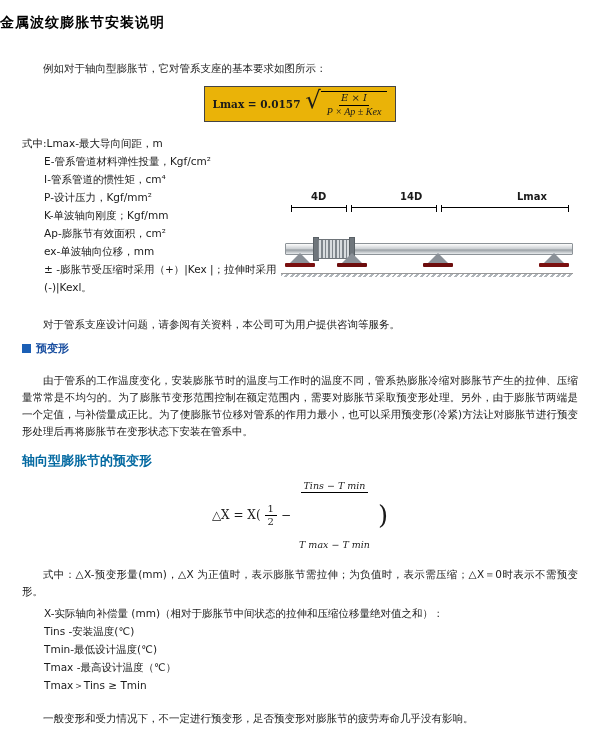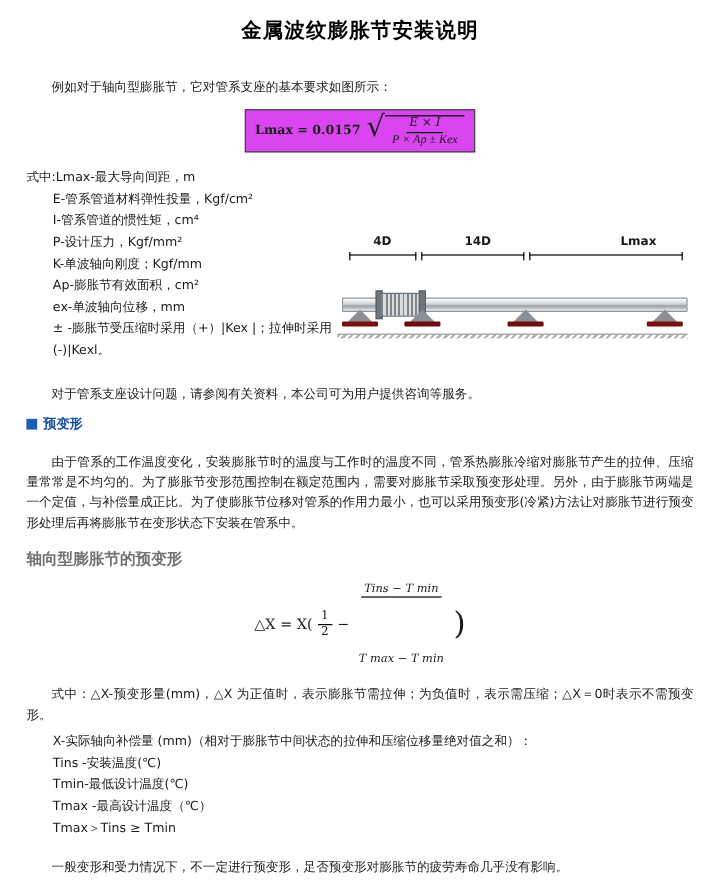--- a/index.html
+++ b/index.html
@@ -12,22 +12,22 @@
     position:relative;
     overflow:hidden;
   }
   .page{
     width:600px;height:737px;
     padding:0;
     box-sizing:border-box;
     position:relative;
   }
   h1.title{
-    text-align:center;
-    font-size:17px;
+    text-align:left;
+    font-size:14px;
     font-weight:bold;
     margin:14px 0 28px 0;
     letter-spacing:1px;
     color:#000;
   }
   .content{padding:0 22px;}
   p{margin:16px 0 4px 0;line-height:1.62;text-align:justify;}
   .indent{text-indent:2em;}
   .sec-head{
     font-weight:bold;
@@ -64,21 +64,21 @@
     justify-content:center;
     margin:9px 0 8px 0;
   }
   .formula{
     border:1px solid #444;
     padding:3px 8px 3px 8px;
     display:inline-flex;
     align-items:center;
     font-family:"DejaVu Serif","Liberation Serif",serif;
     font-size:11px;
-    background:#d946ef;
+    background:#eab308;
   }
   .fml-lhs{font-weight:bold;font-size:10.5px;margin-right:3px;}
   .sqrt{
     display:inline-flex;
     align-items:stretch;
     margin-left:2px;
   }
   .sqrt .radsym{
     font-size:24px;
     line-height:20px;
@@ -175,21 +175,21 @@
   }
   .half .n{border-bottom:1px solid #000;padding:0 3px;}
   .half .d{padding:0 3px;}
   .bigfrac{
     display:inline-flex;flex-direction:column;align-items:center;
     font-size:9.5px;line-height:1.2;font-style:italic;margin:0 3px;
   }
   .bigfrac .n{border-bottom:1px solid #000;padding:0 3px;}
   .bigfrac .d{padding:0 3px;margin-top:46px;}
   .sub-head{
-    color:#737373;
+    color:#0369a1;
     font-weight:bold;
     font-size:13px;
     margin:12px 0 2px 0;
   }
 </style>
 </head>
 <body>
 
 <div class="page">
 
@@ -221,21 +221,21 @@
         <div class="def-rest">P-设计压力，Kgf/mm²</div>
         <div class="def-rest">K-单波轴向刚度；Kgf/mm</div>
         <div class="def-rest">Ap-膨胀节有效面积，cm²</div>
         <div class="def-rest">ex-单波轴向位移，mm</div>
         <div class="def-rest">± -膨胀节受压缩时采用（+）|Kex |；拉伸时采用(-)|Kexl。</div>
       </div>
 
       <div class="diagram-wrap">
 
         <div style="position:absolute;left:34px;top:0;font-size:10px;font-weight:bold;">4D</div>
-        <div style="position:absolute;left:110px;top:0;font-size:10px;font-weight:bold;">14D</div>
+        <div style="position:absolute;left:123px;top:0;font-size:10px;font-weight:bold;">14D</div>
         <div style="position:absolute;left:208px;top:0;font-size:10px;font-weight:bold;margin-left:32px;">Lmax</div>
 
         <div class="dim-line" style="left:14px;top:16px;width:56px;"></div>
         <div class="dim-line" style="left:74px;top:16px;width:86px;"></div>
         <div class="dim-line" style="left:164px;top:16px;width:128px;"></div>
 
         <div class="pipe"></div>
         <div class="flange" style="left:36px;"></div>
         <div class="bellow"></div>
         <div class="flange" style="left:72px;"></div>

